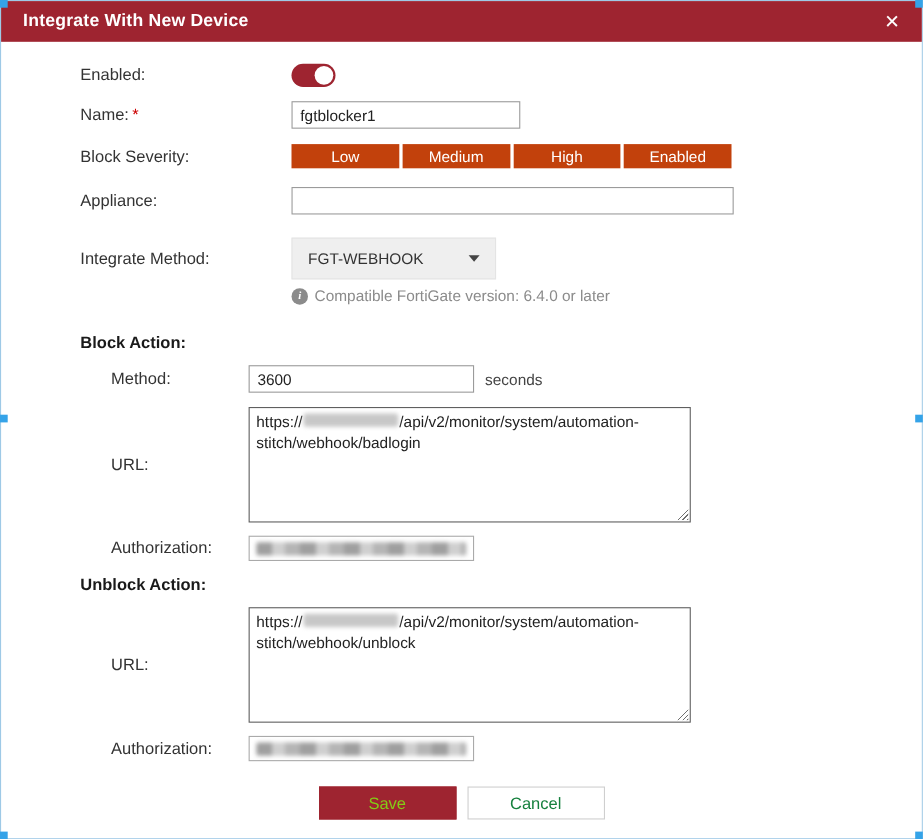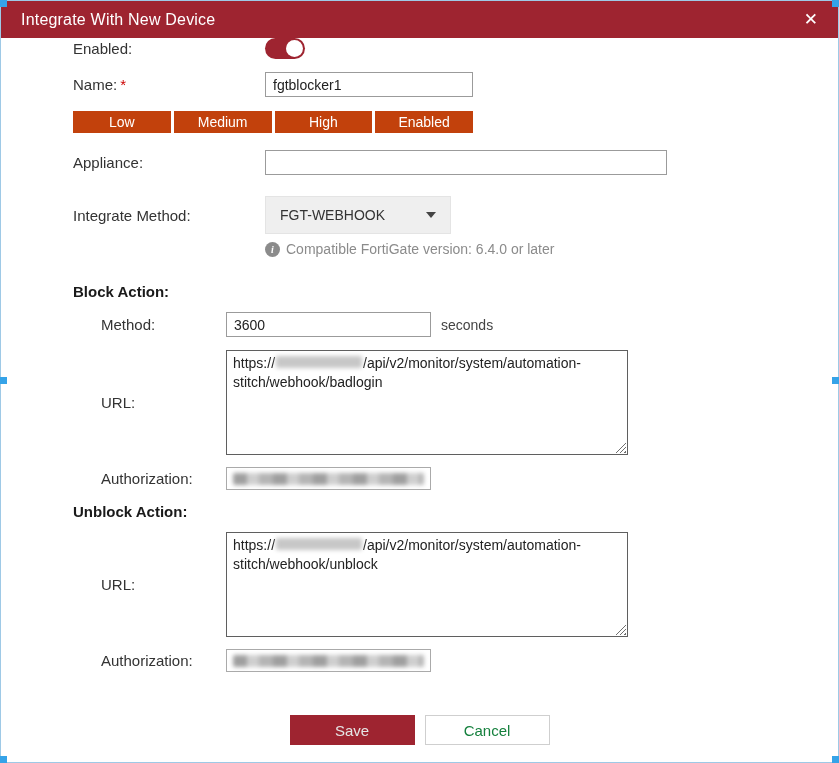--- a/index.html
+++ b/index.html
@@ -24,24 +24,24 @@
   .h-bl { left:-1px; bottom:-1px; }
   .h-br { right:-1px; bottom:-1px; }
 
   .dialog-header {
     height: 37px;
     background: #9e2430;
     color: #fff;
     display: flex; align-items: center;
     padding: 0 16px 0 20px;
   }
-  .dialog-title { flex: 1; font-size: 16px; font-weight: 400; letter-spacing: .2px; }
+  .dialog-title { flex: 1; font-size: 16px; font-weight: 700; letter-spacing: .2px; }
   .close { font-size: 17px; cursor: pointer; line-height: 1; padding: 2px 4px; }
 
-  .dialog-body { }
+  .dialog-body { padding-top: 20px; }
 
   .row { display: flex; align-items: center; margin: 0 0 13px 72px; }
   .row .label { width: 192px; font-size: 15px; color: #333; flex: none; }
   .sub { margin-left: 100px; }
   .sub .label { width: 125px; }
 
   .required { color: #c00; margin-left: 3px; }
 
   input.text {
     height: 25px;
@@ -164,21 +164,21 @@
     width: 100%;
     display: flex; justify-content: center; gap: 10px;
   }
   .btn {
     width: 125px; height: 30px;
     font-size: 15px;
     display: flex; align-items: center; justify-content: center;
     cursor: pointer;
     font-family: "Liberation Sans", sans-serif;
   }
-  .btn-save { background: #9e2430; color: #e5e5e5; border: 1px solid #9e2430; }
+  .btn-save { background: #9e2430; color: #84cc16; border: 1px solid #9e2430; }
   .btn-cancel { background: #fff; color: #15803d; border: 1px solid #cfcfcf; }
 
   .mb-name { margin-bottom: 14px; }
   .mb-sev { margin-bottom: 17px; }
   .mb-app { margin-bottom: 21px; }
   .mb-method { margin-bottom: 10px; }
   .mb-url { margin-bottom: 12px; }
   .mb-auth1 { margin-bottom: 13px; }
 </style>
 </head>
@@ -205,20 +205,21 @@
         <div class="knob"></div>
       </div>
     </div>
 
     <div class="row mb-name">
       <span class="label"><span>Name:</span><span class="required">*</span></span>
       <input class="text name-input" type="text" value="fgtblocker1" style="">
     </div>
 
     <div class="row mb-sev">
+      <span class="label">Block Severity:</span>
       <div class="severity-group">
         <div class="severity-btn">Low</div>
         <div class="severity-btn">Medium</div>
         <div class="severity-btn">High</div>
         <div class="severity-btn">Enabled</div>
       </div>
     </div>
 
     <div class="row mb-app">
       <span class="label">Appliance:</span>

